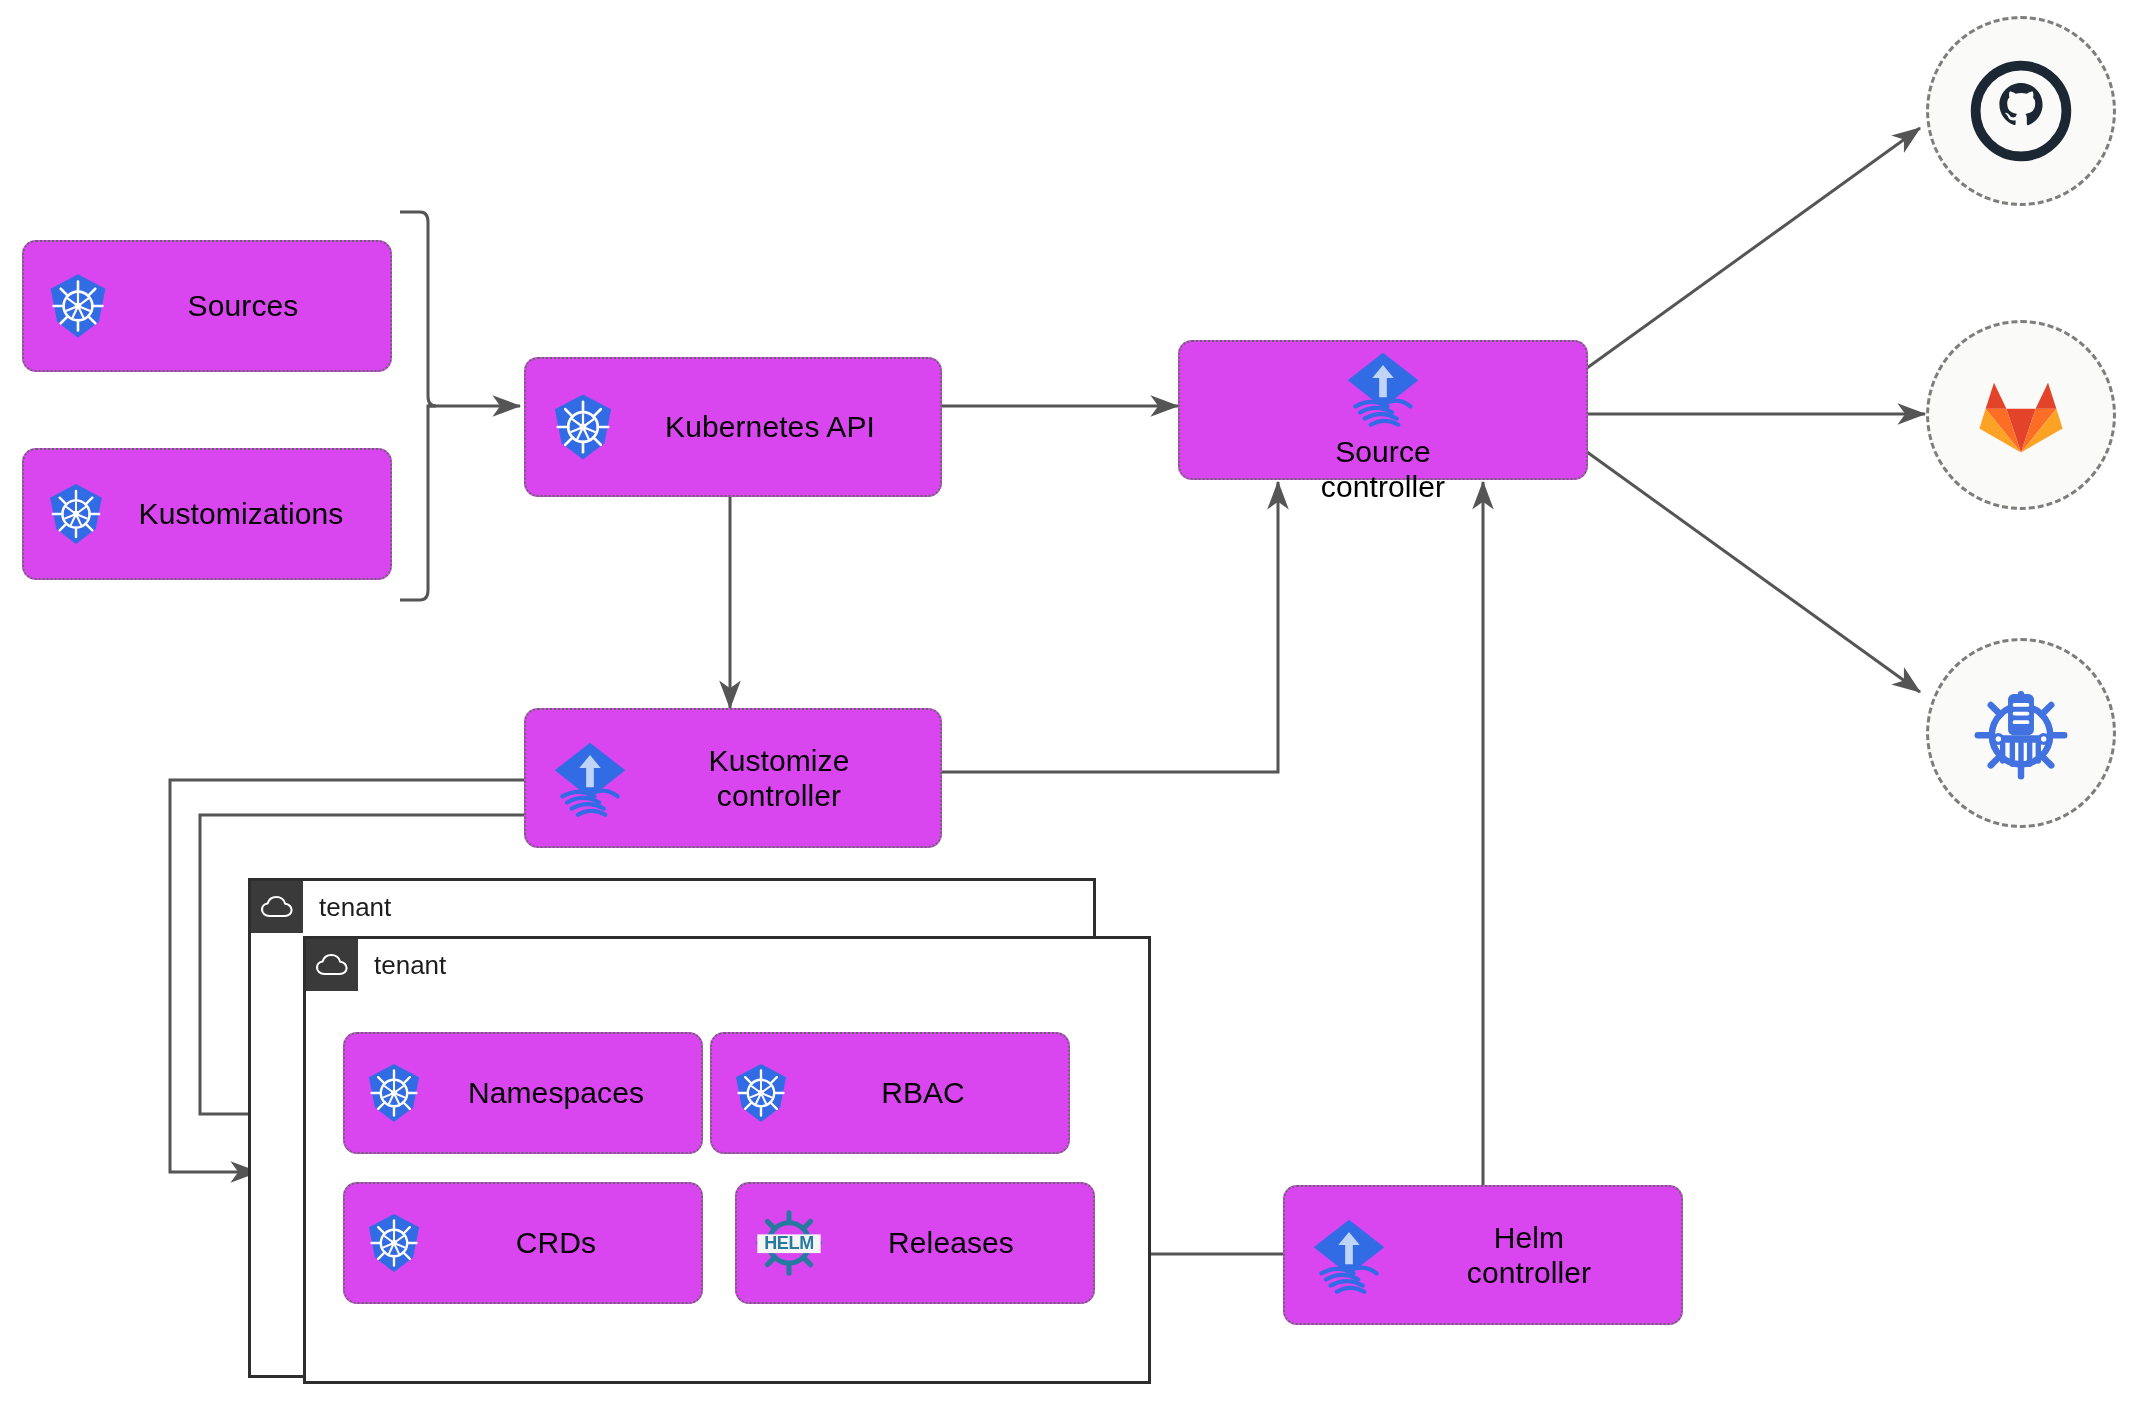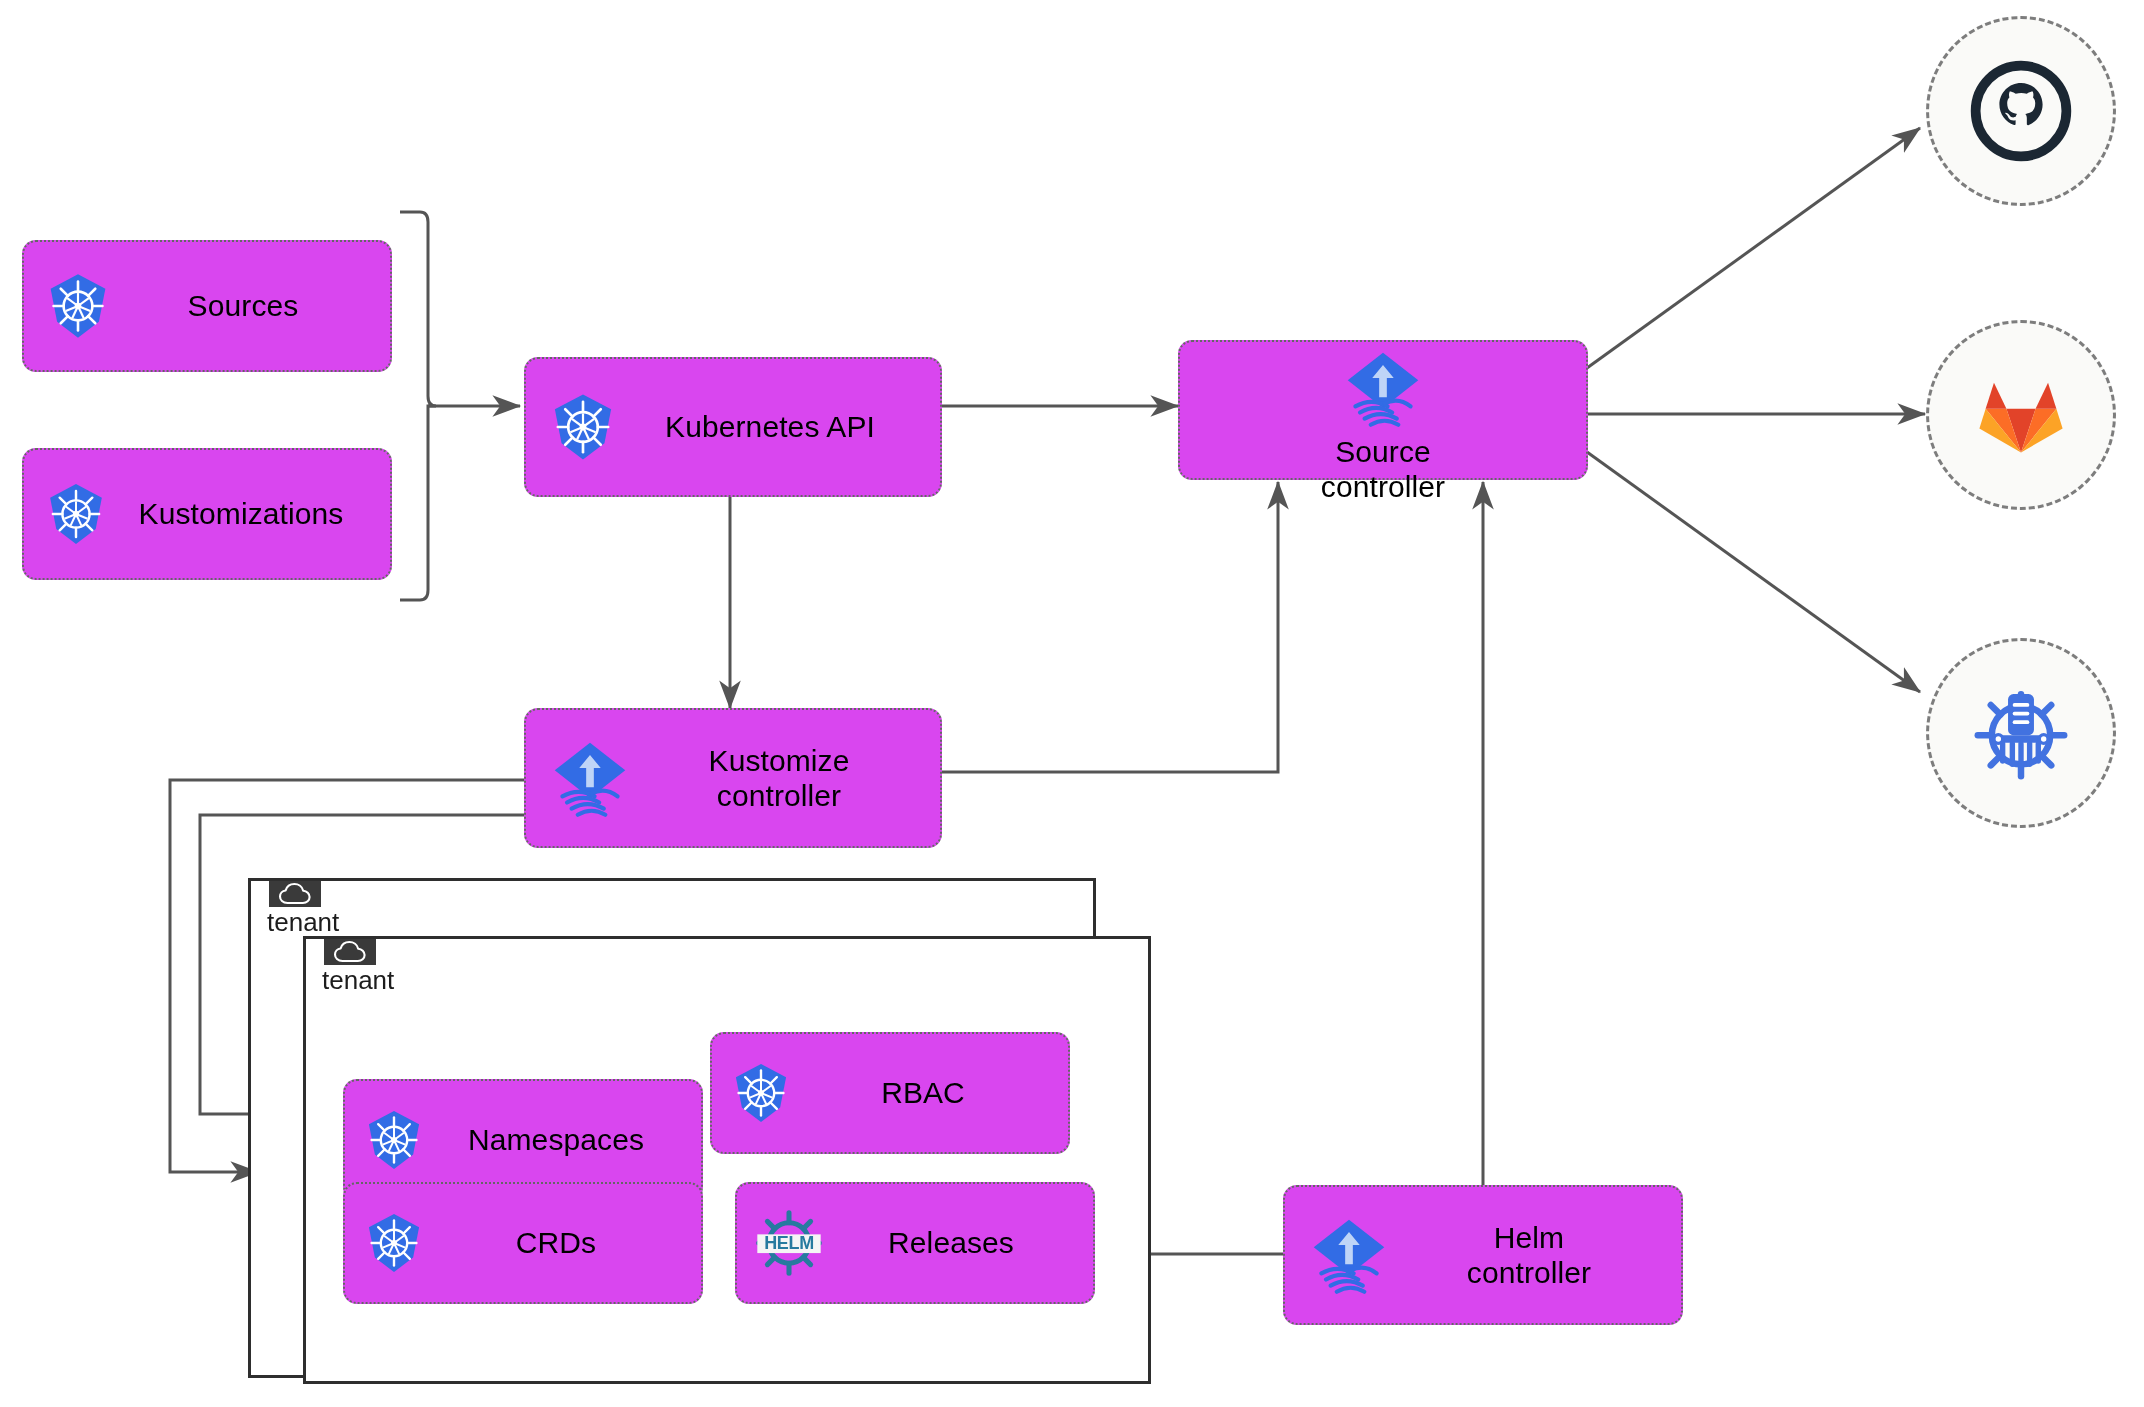--- a/index.html
+++ b/index.html
@@ -27,21 +27,21 @@
     position:absolute;border:3px dashed #7d7d7d;border-radius:50%;
     background:#fafaf8;display:flex;align-items:center;justify-content:center;
     box-sizing:border-box;
   }
 
   
   .tenant{
     position:absolute;background:#ffffff;border:3px solid #2e2e2e;box-sizing:border-box;
   }
   .tenant .hdr{
-    position:absolute;top:0;left:0;height:52px;display:flex;align-items:center;flex-direction:column;
+    position:absolute;top:0;left:0;height:52px;display:flex;align-items:center;
   }
   .tenant .hdr .cloudbox{
     width:52px;height:52px;background:#3a3a3a;display:flex;align-items:center;justify-content:center;
   }
   .tenant .hdr .tname{
     margin-left:16px;font-size:26px;color:#1d1d1d;
   }
 
   
   #wires{position:absolute;left:0;top:0;width:2144px;height:1407px;pointer-events:none;}
@@ -253,21 +253,21 @@
           <path d="M36,100 C50,92 64,92 78,100"></path>
           <path d="M44,108 C56,101 68,101 80,108"></path>
           <path d="M62,80 C74,74 86,76 96,84"></path>
         </g>
       </svg>
     </div>
     <div class="lbl">Helm
 controller</div>
   </div>
 
-  <div class="node" style="left:343px;top:1079px;width:360px;height:122px;padding:0 16px;justify-content:space-between;">
+  <div class="node" style="left:343px;top:1032px;width:360px;height:122px;padding:0 16px;justify-content:space-between;">
     <div class="ico">
       <svg width="66" height="66" viewBox="0 0 100 100">
         <polygon points="50,6 88,26 79,72 50,94 21,72 12,26" fill="#326ce5"></polygon>
         <g fill="none" stroke="#ffffff" stroke-width="3.6" stroke-linecap="round">
           <circle cx="50" cy="50" r="20"></circle>
           <circle cx="50" cy="50" r="4.6" fill="#ffffff" stroke="none"></circle>
           <line x1="50" y1="30" x2="50" y2="16"></line>
             <line x1="50" y1="70" x2="50" y2="84"></line>
           <line x1="30" y1="50" x2="16" y2="50"></line>
             <line x1="70" y1="50" x2="84" y2="50"></line>

